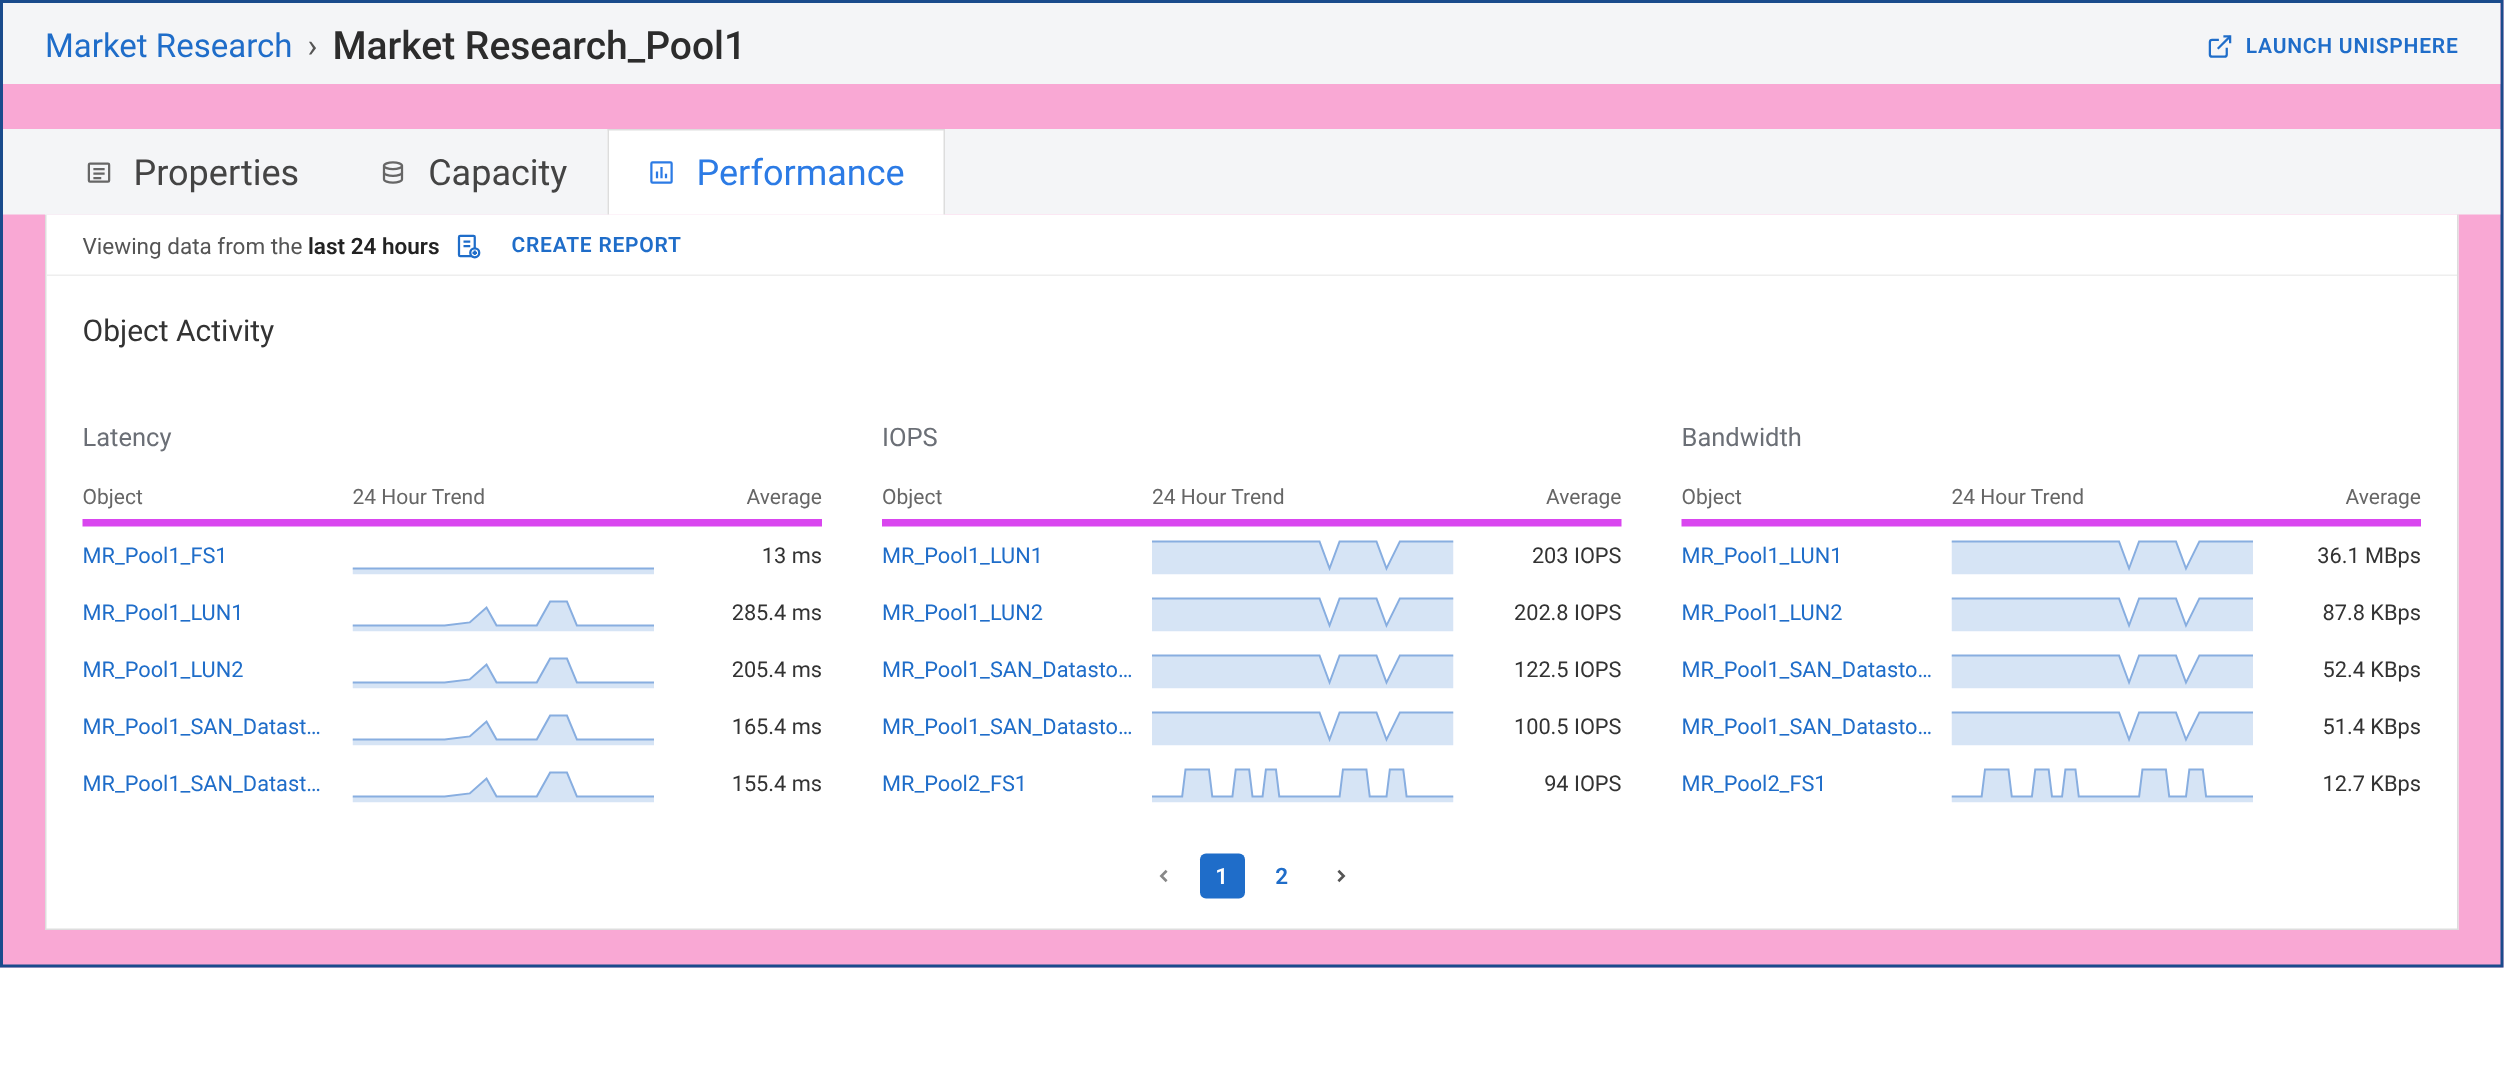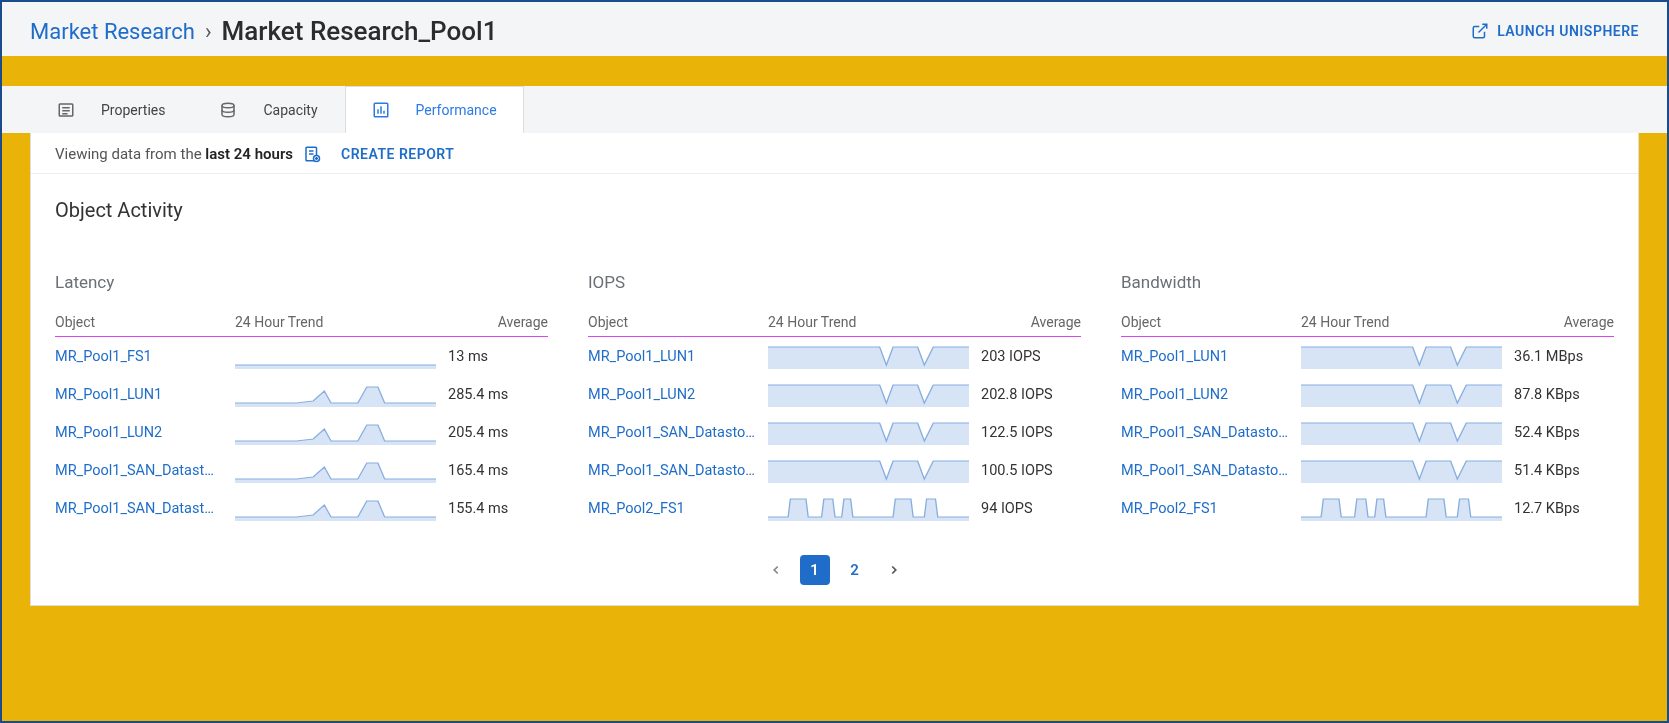--- a/index.html
+++ b/index.html
@@ -4,22 +4,22 @@
 <style>
   * { box-sizing: border-box; margin: 0; padding: 0; }
   body {
     font-family: -apple-system, BlinkMacSystemFont, "Segoe UI", Roboto, Arial, sans-serif;
     background: #fff;
     color: #333;
   }
   .frame {
     border: 2px solid #1a4b8c;
     width: 1669px;
-    height: 723px;
-    background: #eab308;
+    height: 645px;
+    background: #f9a8d4;
     position: relative;
     overflow: hidden;
   }
   .header-row {
     display: flex;
     justify-content: space-between;
     align-items: center;
     padding: 14px 28px 10px 28px;
     background: #f4f5f7;
   }
@@ -57,23 +57,23 @@
   .launch-link svg { width: 18px; height: 18px; }
   .tabs {
     display: flex;
     padding-left: 28px;
     background: #f4f5f7;
     margin-top: 30px;
   }
   .tab {
     display: flex;
     align-items: center;
-    gap: 26px;
+    gap: 14px;
     padding: 14px 26px;
-    font-size: 14px;
+    font-size: 24px;
     color: #444;
     background: #eceef1;
     border: 1px solid #ddd;
     border-bottom: none;
     cursor: pointer;
     margin-right: 0;
   }
   .tab.active {
     background: #fff;
     color: #2c7be5;
@@ -129,21 +129,21 @@
   .panel-title {
     color: #6b6f76;
     font-size: 17px;
     margin-bottom: 22px;
     margin-top: 32px;
   }
   .panel-header {
     display: flex;
     font-size: 14px;
     color: #666;
-    border-bottom: 1px solid #d946ef;
+    border-bottom: 5px solid #d946ef;
     padding-bottom: 6px;
   }
   .panel-header .col-obj { flex: 0 0 180px; }
   .panel-header .col-trend { flex: 1; }
   .panel-header .col-avg { flex: 0 0 100px; text-align: right; }
   .panel-row {
     display: flex;
     align-items: center;
     font-size: 14.5px;
     padding: 6px 0;
@@ -153,20 +153,21 @@
     color: #1f6dc9;
     cursor: pointer;
     white-space: nowrap;
     overflow: hidden;
     text-overflow: ellipsis;
     padding-right: 8px;
   }
   .panel-row .col-trend { flex: 1; padding-right: 12px; }
   .panel-row .col-avg {
     flex: 0 0 100px;
+    text-align: right;
     color: #333;
   }
   .spark {
     width: 100%;
     height: 26px;
     display: block;
   }
   .pagination {
     display: flex;
     justify-content: center;

